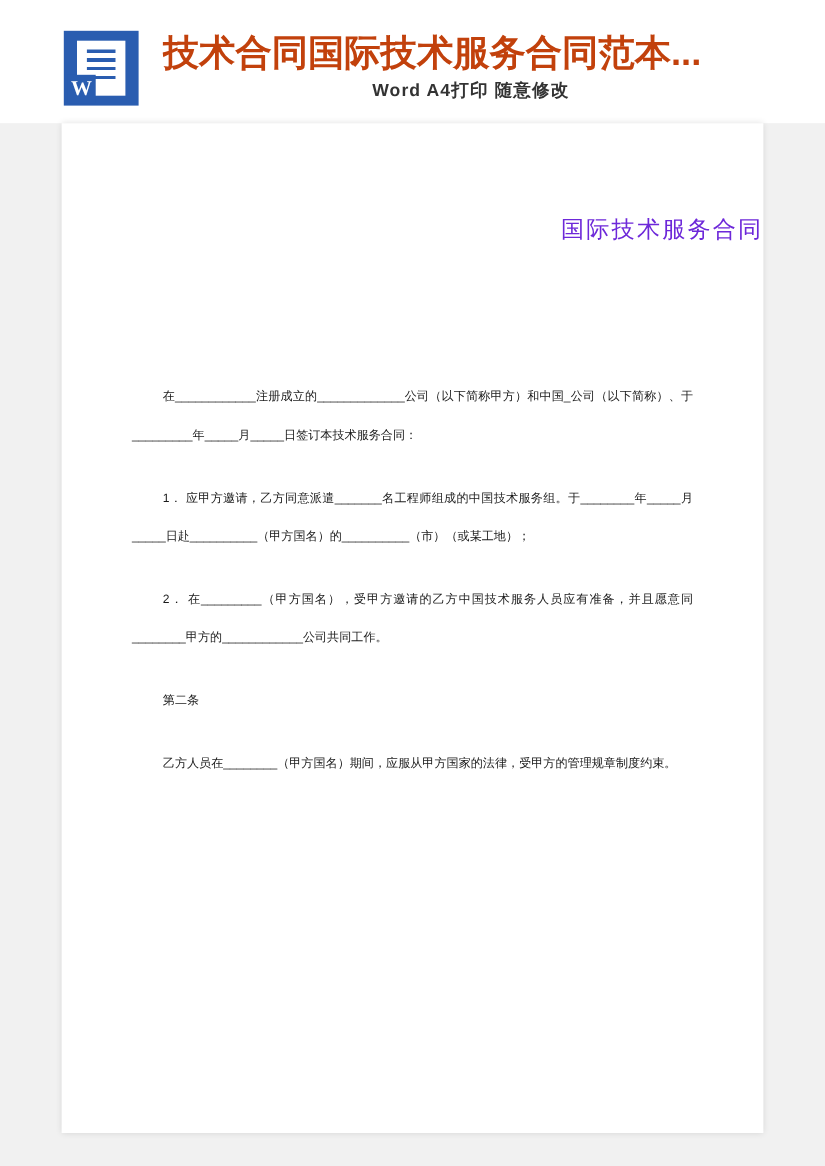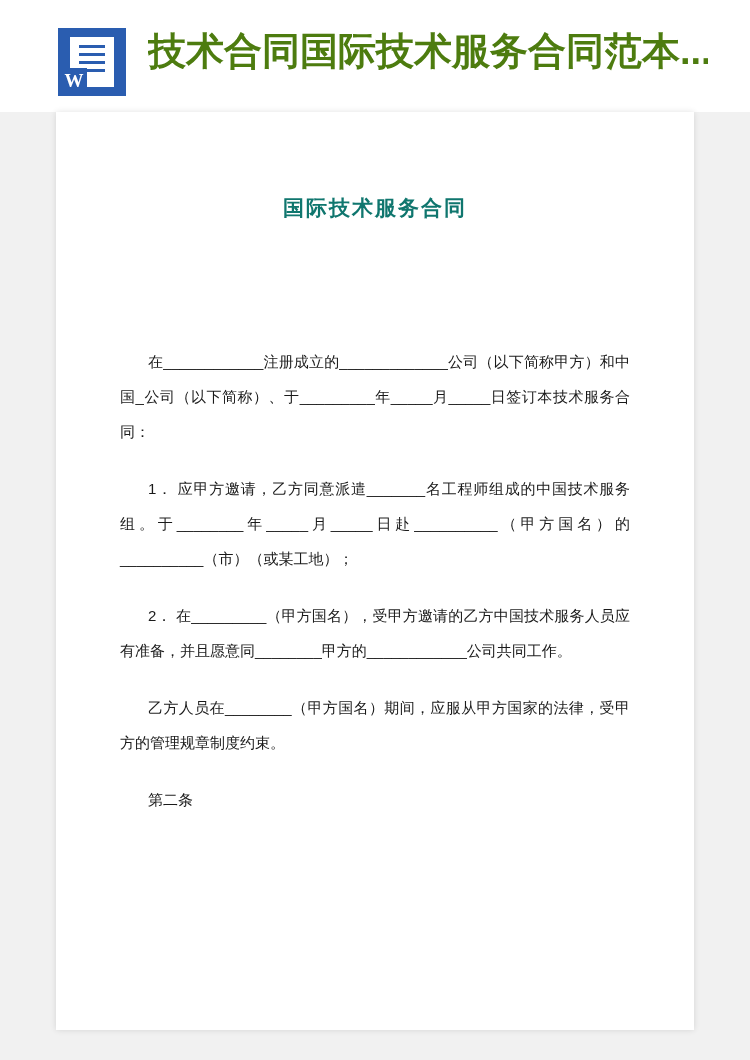--- a/index.html
+++ b/index.html
@@ -70,23 +70,23 @@
     font-weight: bold;
     line-height: 26px;
     text-align: center;
     font-family: "Liberation Serif", serif;
   }
   .header-title {
     position: absolute;
     left: 148px;
     top: 26px;
     width: 560px;
-    font-size: 38px;
+    font-size: 33px;
     font-weight: bold;
-    color: #4d7c0f;
+    color: #c2410c;
     letter-spacing: 0px;
     white-space: nowrap;
     overflow: hidden;
     font-family: "Liberation Sans", sans-serif;
   }
   .header-sub {
     position: absolute;
     left: 148px;
     top: 72px;
     width: 560px;
@@ -105,33 +105,33 @@
     width: 638px;
     height: 918px;
     background: #ffffff;
     box-shadow: 0 0 6px rgba(0,0,0,0.12);
   }
   .doc-title {
     position: absolute;
     left: 0;
     top: 82px;
     width: 638px;
-    text-align: center;
+    text-align: right;
     font-size: 21px;
-    font-weight: bold;
-    color: #0f766e;
+    font-weight: normal;
+    color: #6d28d9;
     letter-spacing: 2px;
     font-family: "Liberation Sans", sans-serif;
   }
   .body-text {
     position: absolute;
     left: 64px;
     top: 232px;
     width: 510px;
-    font-size: 15px;
+    font-size: 11px;
     line-height: 35px;
     color: #1a1a1a;
     font-family: "Liberation Sans", sans-serif;
     text-align: justify;
   }
   .para {
     margin: 0 0 22px 0;
     text-indent: 28px;
   }
   .para.num {
@@ -144,26 +144,27 @@
 <div class="page">
 
   <div class="header">
     <div class="word-logo">
       <div class="inner">
         <div class="lines"></div>
       </div>
       <div class="wmark">W</div>
     </div>
     <div class="header-title">技术合同国际技术服务合同范本...</div>
+    <div class="header-sub">Word A4打印 随意修改</div>
   </div>
 
   <div class="sheet">
     <div class="doc-title">国际技术服务合同</div>
     <div class="body-text">
       <p class="para">在____________注册成立的_____________公司（以下简称甲方）和中国_公司（以下简称）、于_________年_____月_____日签订本技术服务合同：</p>
       <p class="para num">1． 应甲方邀请，乙方同意派遣_______名工程师组成的中国技术服务组。于________年_____月_____日赴__________（甲方国名）的__________（市）（或某工地）；</p>
       <p class="para num">2． 在_________（甲方国名），受甲方邀请的乙方中国技术服务人员应有准备，并且愿意同________甲方的____________公司共同工作。</p>
+      <p class="para">第二条</p>
       <p class="para">乙方人员在________（甲方国名）期间，应服从甲方国家的法律，受甲方的管理规章制度约束。</p>
-      <p class="para">第二条</p>
     </div>
   </div>
 
 </div>
 
 </body></html>

